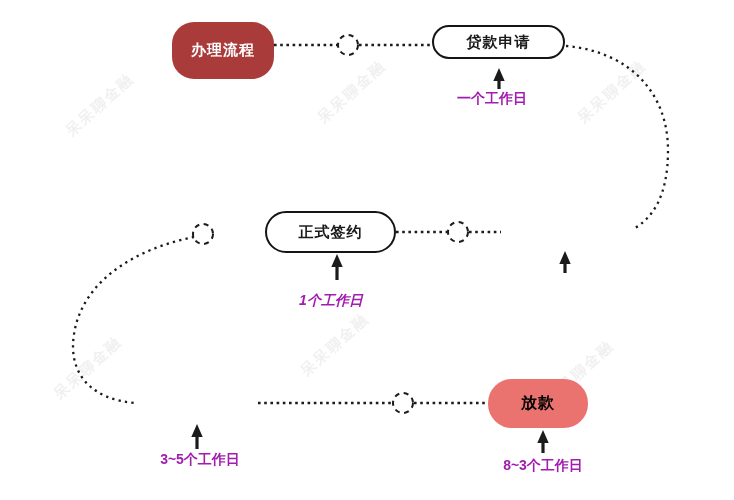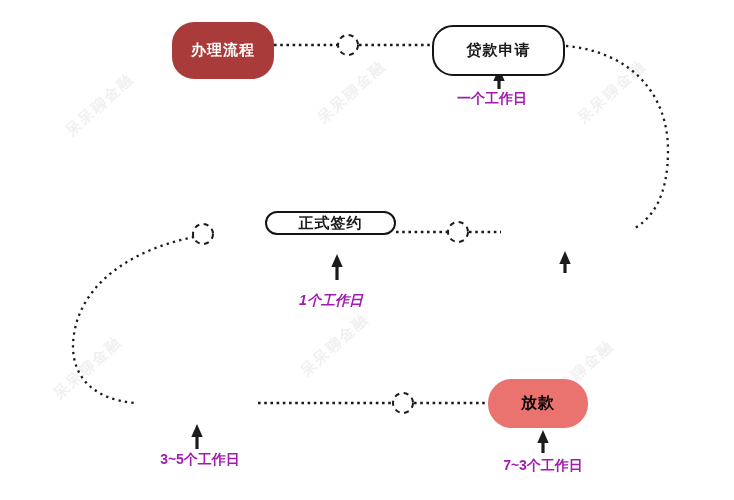--- a/index.html
+++ b/index.html
@@ -131,32 +131,32 @@
     <g>
       <line class="arrow-shaft" x1="543" y1="442" x2="543" y2="453"></line>
       <polygon class="arrow-head" points="543,430 537.3,443 548.7,443"></polygon>
     </g>
   </svg>
 
   <div class="node pill-dark" style="left:172px; top:22px; width:102px; height:57px; border-radius:22px;">
     <span>办理流程</span>
   </div>
 
-  <div class="node pill-black" style="left:432px; top:25px; width:133px; height:51px; border-radius:21px;justify-content:center;">
+  <div class="node pill-black" style="left:432px; top:25px; width:133px; height:34px; border-radius:21px;justify-content:center;">
     <span>贷款申请</span>
   </div>
 
-  <div class="node pill-black" style="left:265px; top:211px; width:131px; height:24px; border-radius:21px;justify-content:center;">
+  <div class="node pill-black" style="left:265px; top:211px; width:131px; height:42px; border-radius:21px;justify-content:center;">
     <span>正式签约</span>
   </div>
 
 
 
   <div class="node pill-salmon" style="left:488px; top:379px; width:100px; height:49px; border-radius:24px;">
     <span>放款</span>
   </div>
 
   <div class="duration" style="left:492px; top:90px;">一个工作日</div>
   <div class="duration" style="left:331px; top:292px;font-style:italic;">1个工作日</div>
   <div class="duration" style="left:200px; top:451px;">3~5个工作日</div>
-  <div class="duration" style="left:543px; top:457px;">7~3个工作日</div>
+  <div class="duration" style="left:543px; top:457px;">8~3个工作日</div>
 
 </div>
 
 </body></html>

